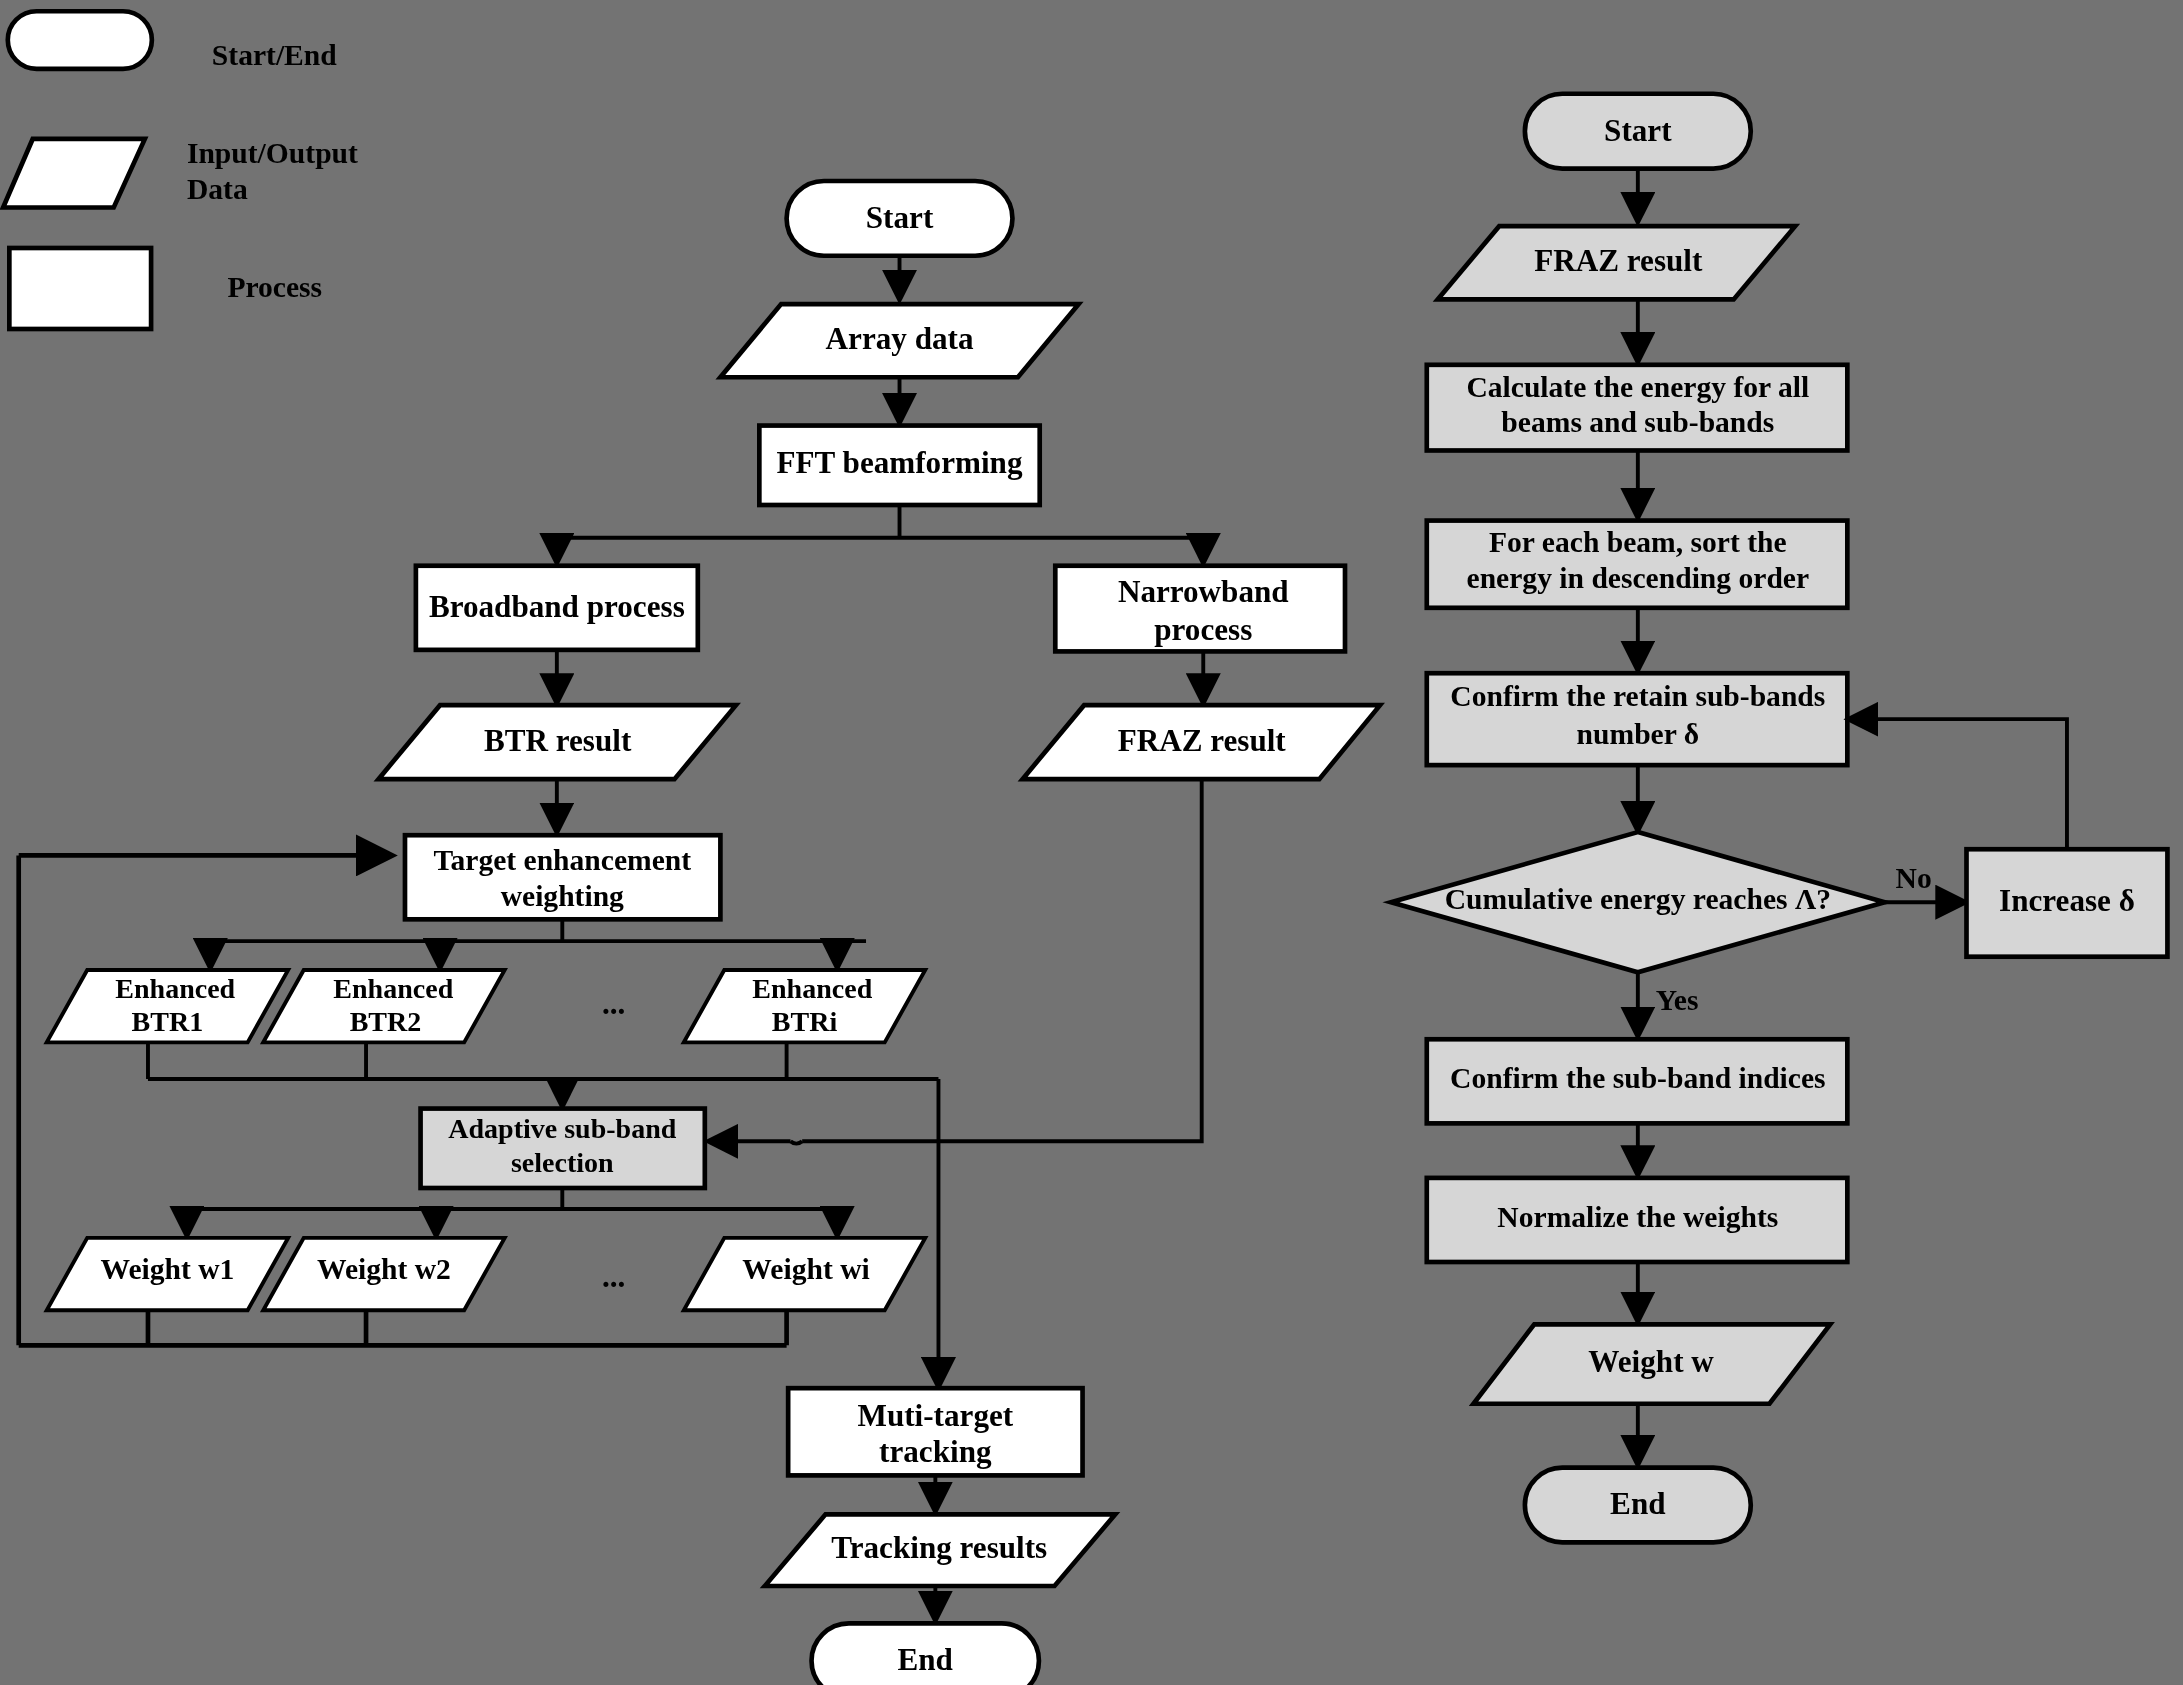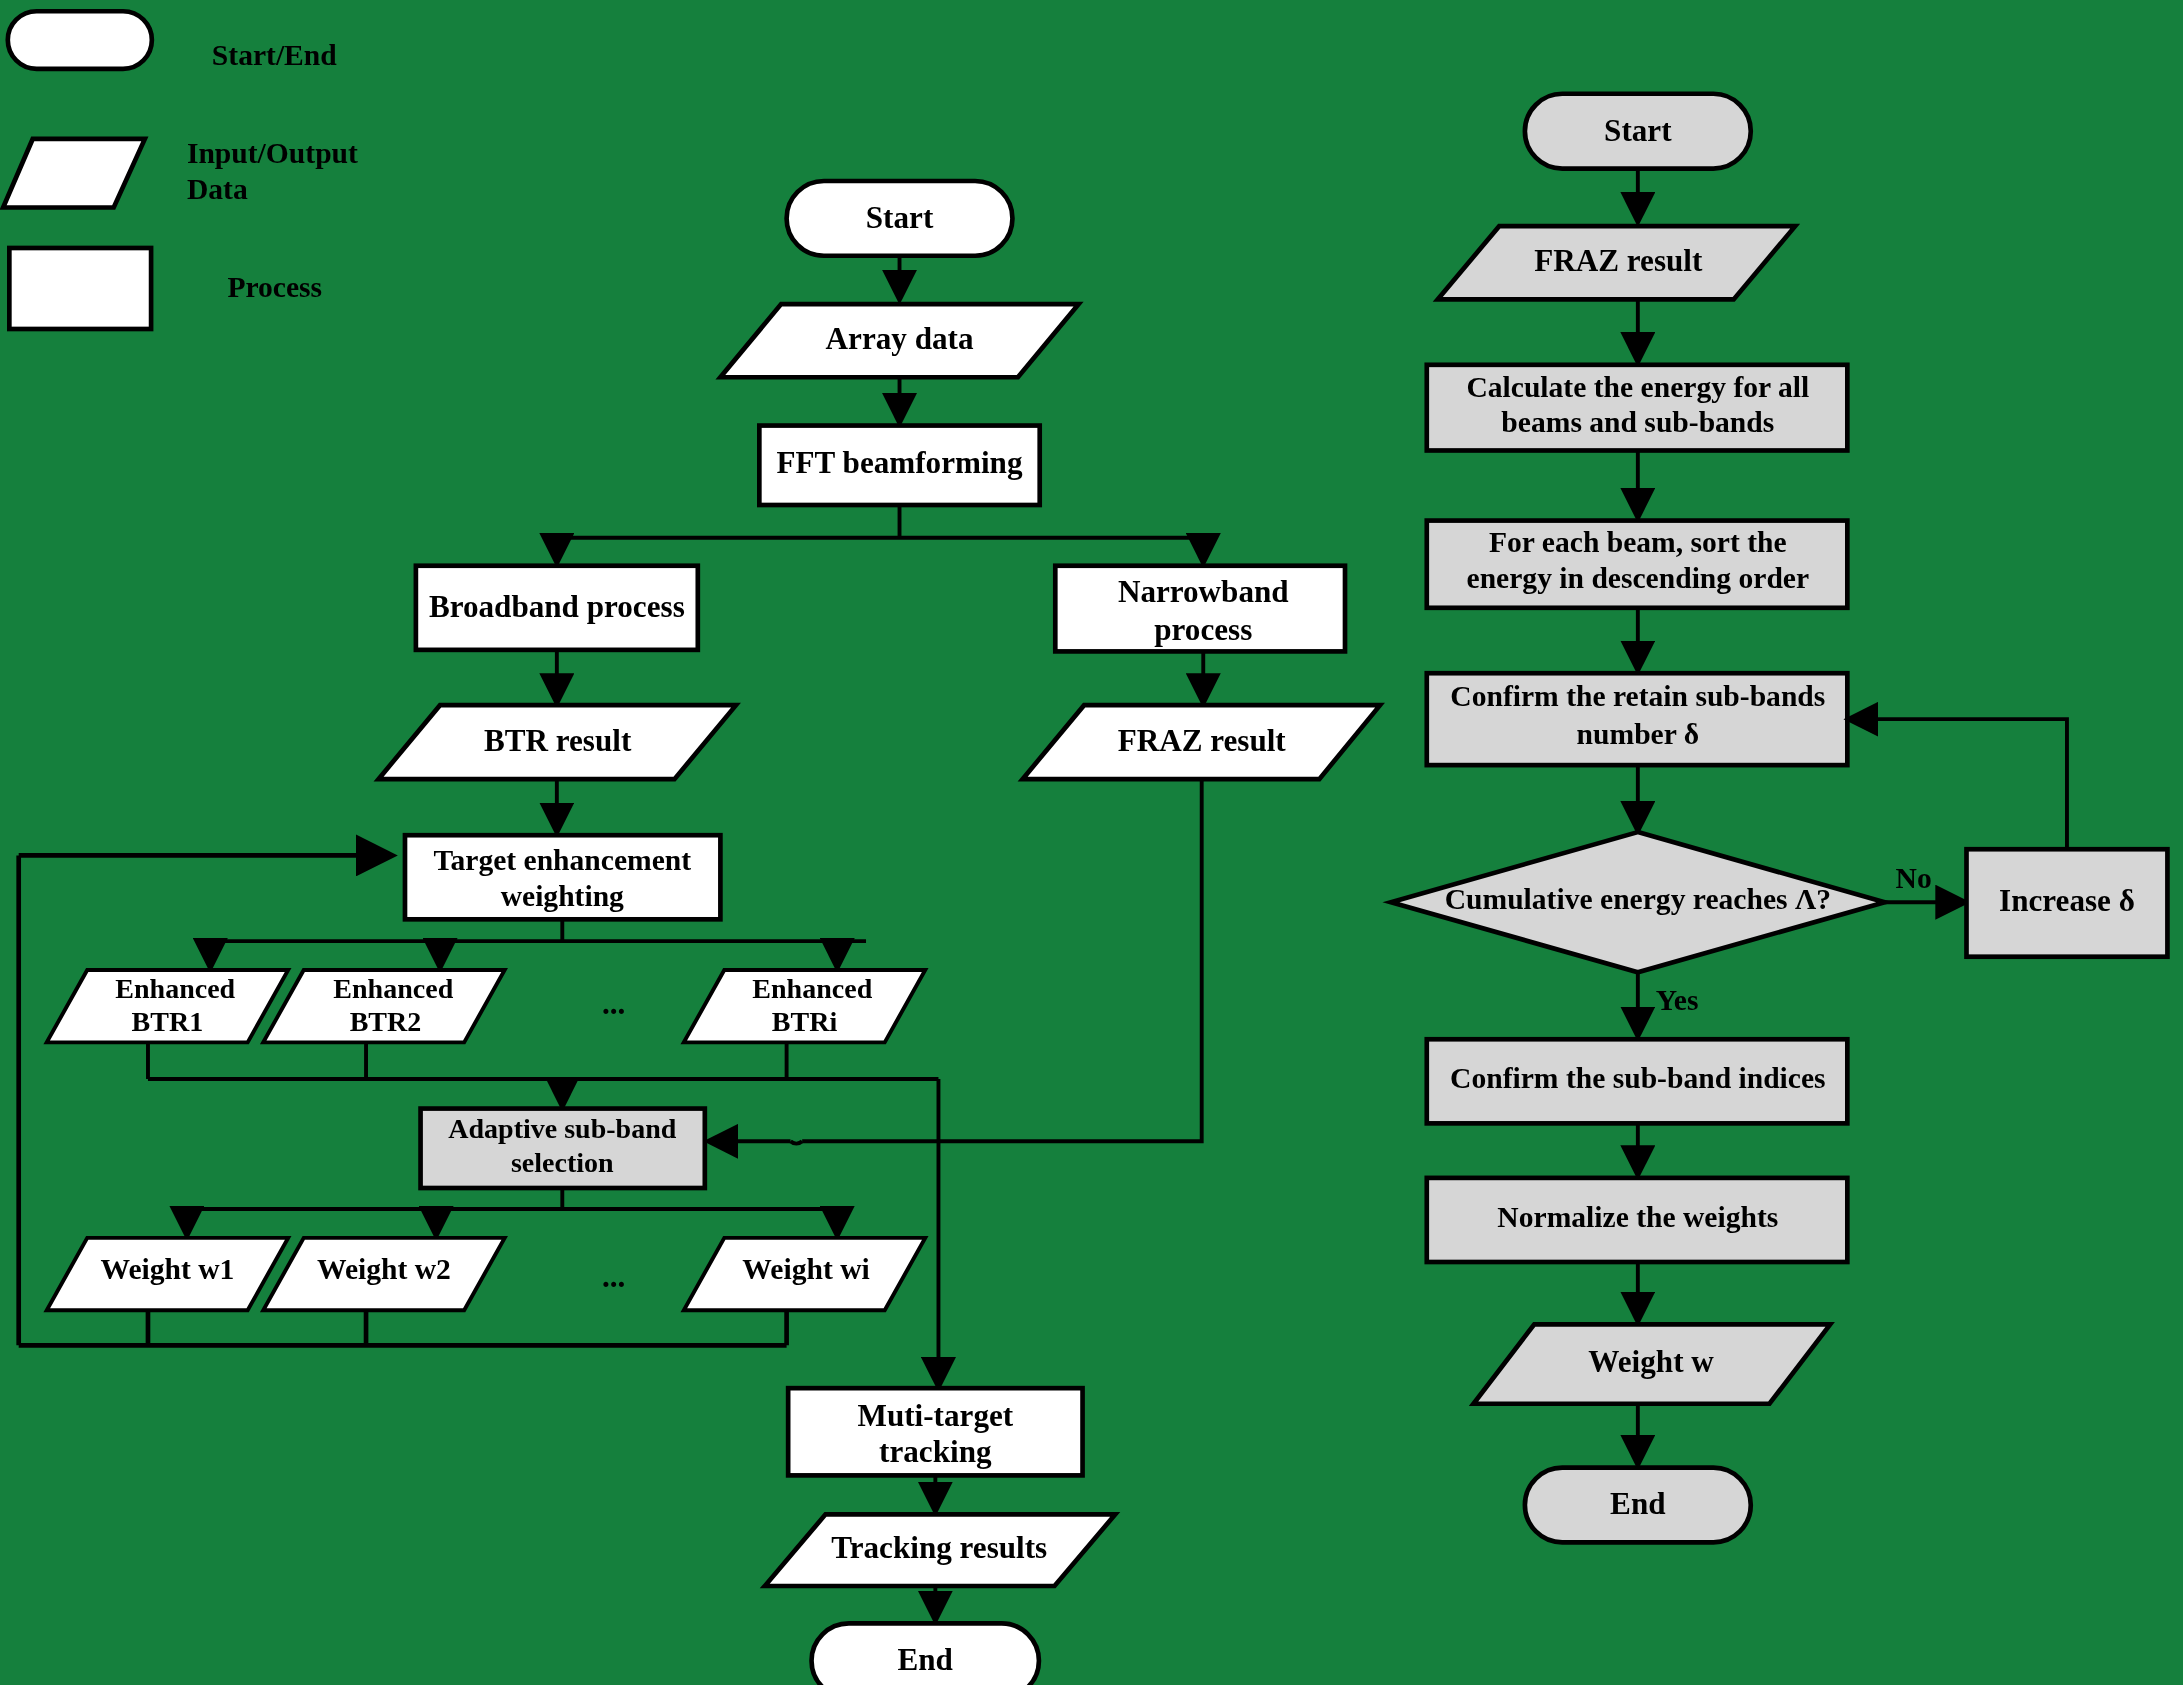--- a/index.html
+++ b/index.html
@@ -1,17 +1,17 @@
 <!DOCTYPE html>
 <html style="font-size:12.5px"><head>
 <meta charset="utf-8">
 <style>
   html,body{margin:0;padding:0;background:#ffffff;}
   body{font-family:"Liberation Serif", serif;}
-  #stage{position:relative;width:2183px;height:1686px;background:#15803d;overflow:hidden;text-decoration:underline;}
+  #stage{position:relative;width:2183px;height:1686px;background:#737373;overflow:hidden;text-decoration:underline;}
   svg{display:block;}
   .nodeText{font-family:"Liberation Serif", serif;font-weight:bold;fill:#000;text-anchor:middle;dominant-baseline:middle;}
   .t36{font-size:36px;}
   .t38{font-size:38px;}
   .t40{font-size:40px;}
   .lbl{font-family:"Liberation Serif", serif;font-weight:bold;fill:#000;font-size:38px;}
   .shapeWhite{fill:#ffffff;stroke:#000000;stroke-width:6;}
   .shapeGray{fill:#d6d6d6;stroke:#000000;stroke-width:6;}
   .shapeWhiteThin{fill:#ffffff;stroke:#000000;stroke-width:5;}
   .conn{stroke:#000000;stroke-width:5;fill:none;}

